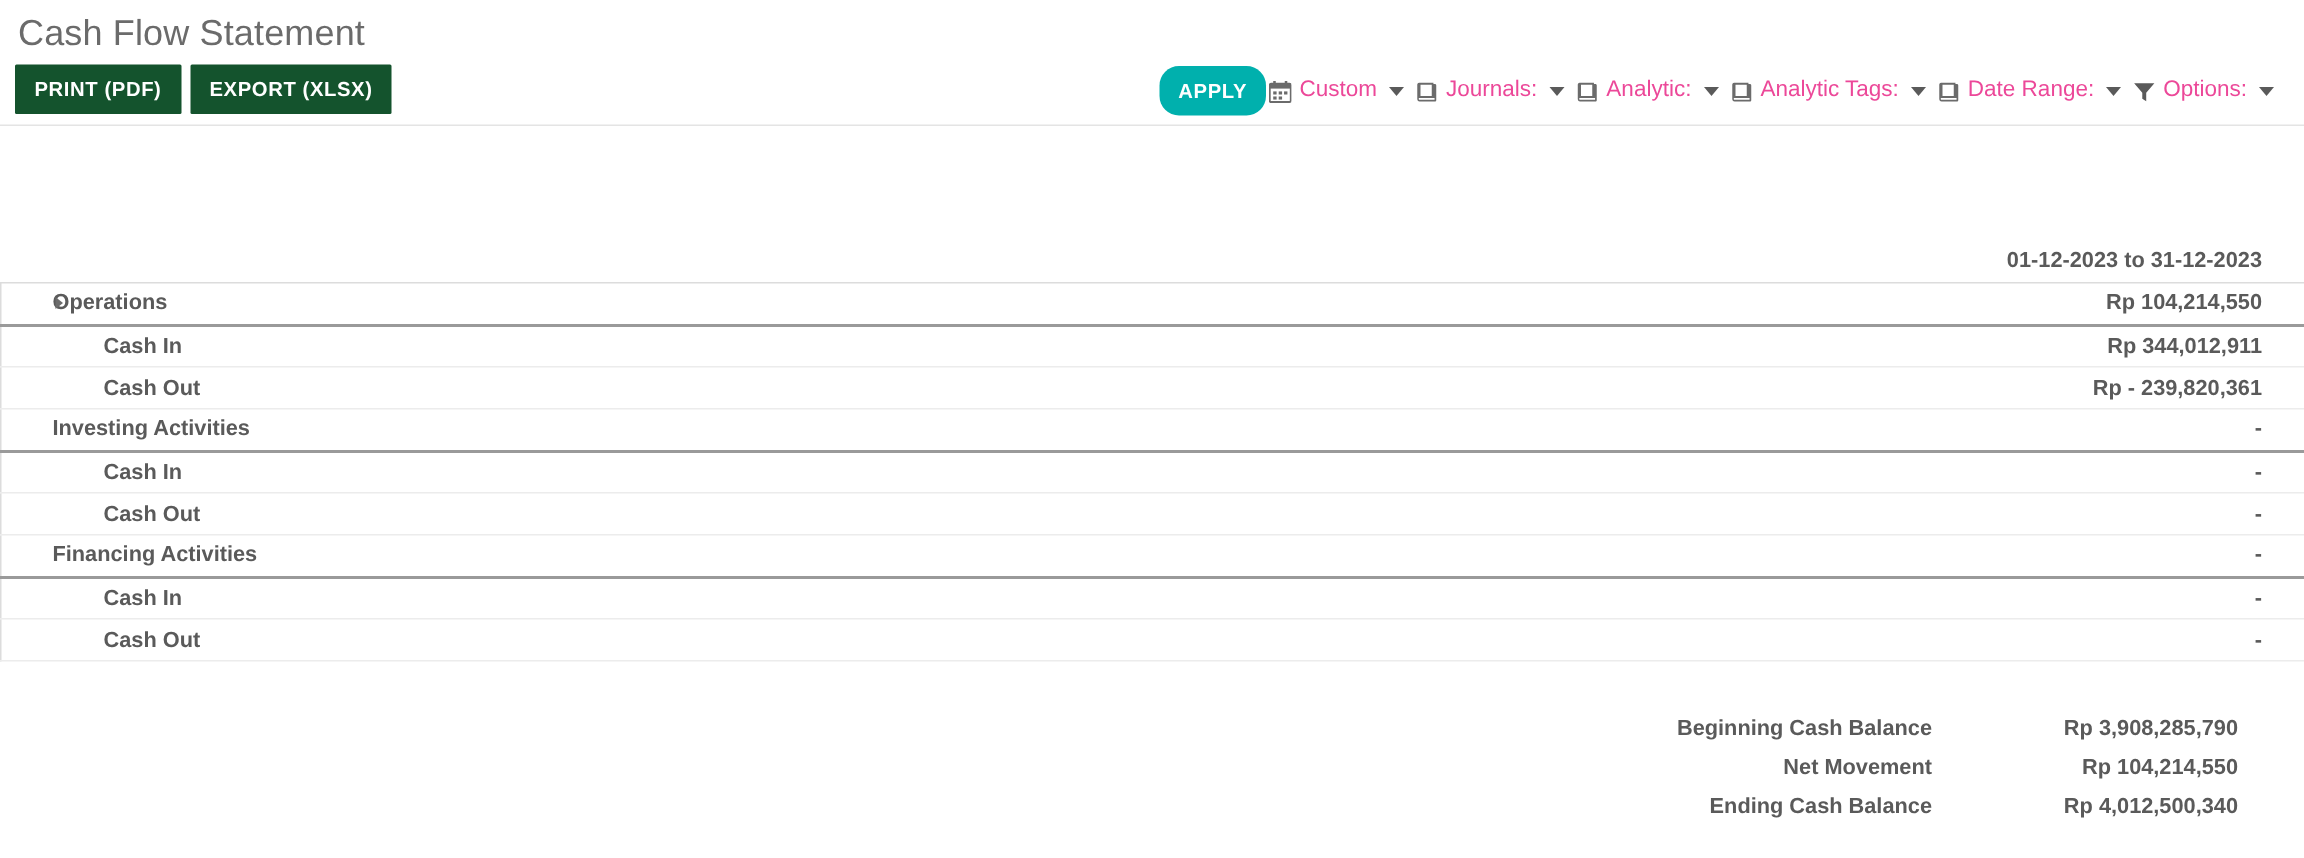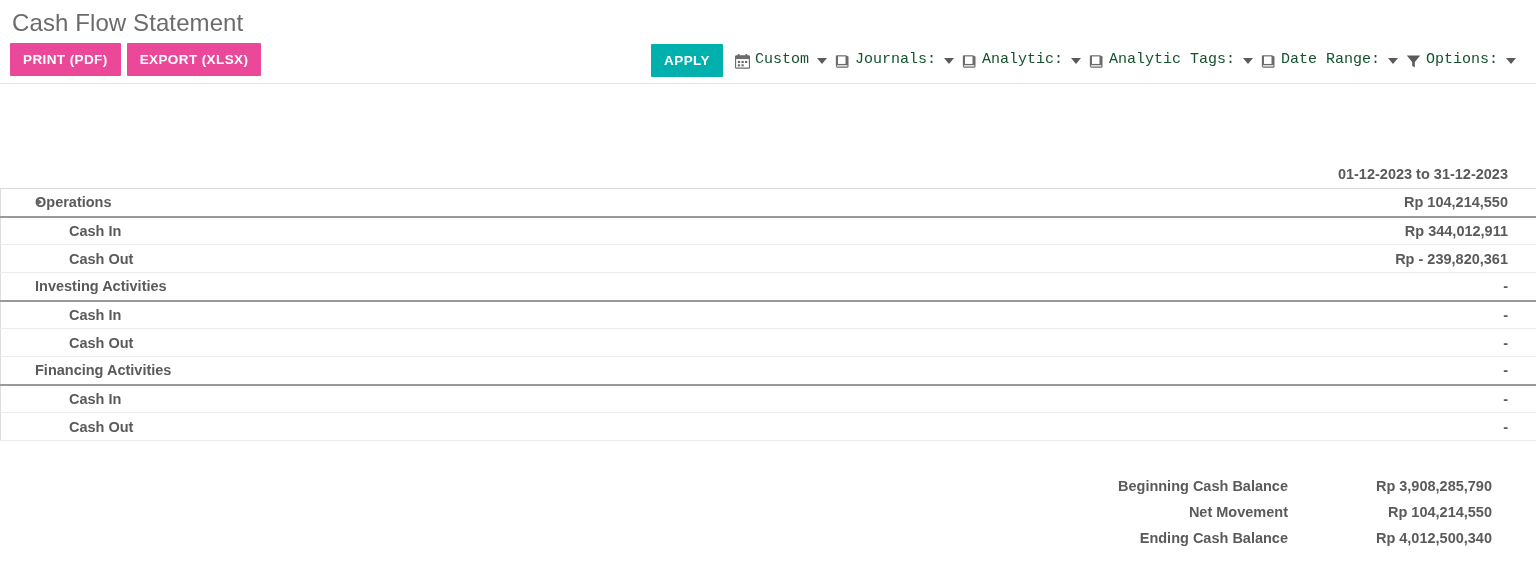--- a/index.html
+++ b/index.html
@@ -31,21 +31,21 @@
     padding: 0 12px;
   }
   .btn-group-left {
     position: absolute;
     left: 10px;
     top: 7px;
     display: flex;
     gap: 6px;
   }
   .btn {
-    background: #ec4899;
+    background: #14532d;
     color: #ffffff;
     border: none;
     font-family: "Liberation Sans", sans-serif;
     font-size: 13.5px;
     font-weight: 700;
     letter-spacing: 0.4px;
     padding: 9px 13px;
     line-height: 15px;
     cursor: pointer;
     border-radius: 1px;
@@ -62,36 +62,34 @@
     white-space: nowrap;
   }
   .btn-apply {
     background: #00b0ad;
     color: #fff;
     border: none;
     font-size: 13.5px;
     font-weight: 700;
     letter-spacing: 0.4px;
     padding: 9px 13px;
-    margin-right: 10px;
     line-height: 15px;
     cursor: pointer;
     font-family: "Liberation Sans", sans-serif;
-    border-radius: 1px;
+    border-radius: 13px;
   }
   .filter-item {
     display: inline-flex;
     align-items: center;
     gap: 5px;
     font-size: 15px;
-    color: #14532d;
+    color: #ec4899;
     padding: 0 6px 0 2px;
     cursor: pointer;
     line-height: 20px;
-    font-family: Liberation Mono, monospace;
   }
   .filter-item .caret {
     display: inline-block;
     width: 0; height: 0;
     border-left: 5px solid transparent;
     border-right: 5px solid transparent;
     border-top: 6px solid #5a5a5a;
     margin-left: 3px;
     position: relative;
     top: 1px;

